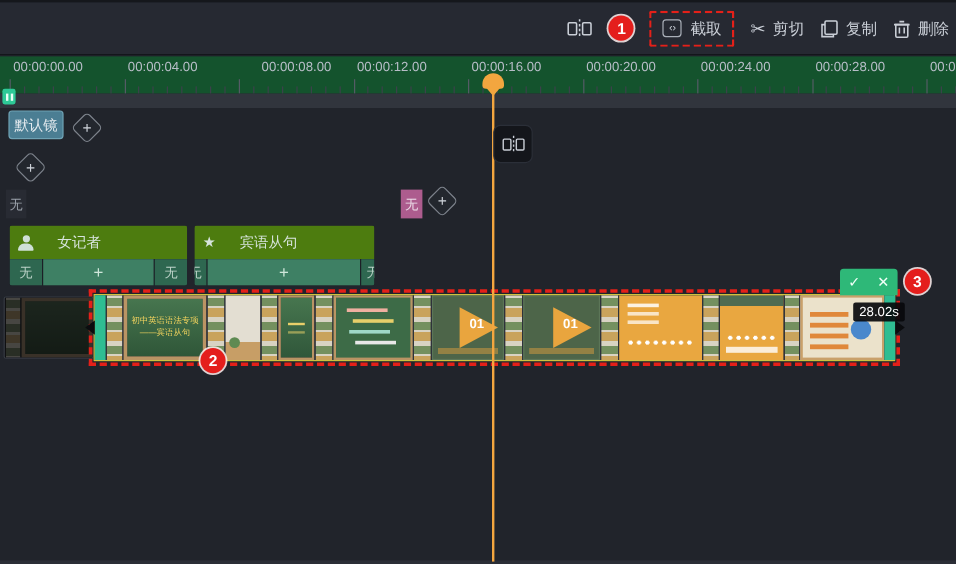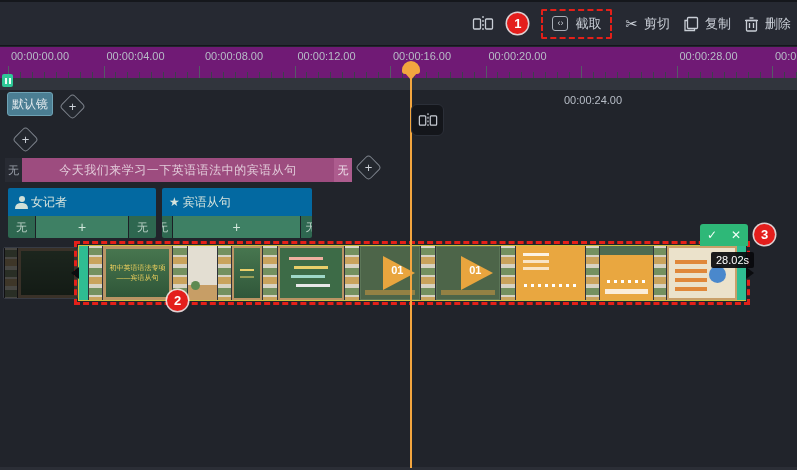--- a/index.html
+++ b/index.html
@@ -18,21 +18,21 @@
     color:#c9ced6; font-size:9px; line-height:13px; text-align:center; letter-spacing:0; }
   .scissors { font-size:15px; color:#c9ced6; font-family:"DejaVu Sans",sans-serif; }
 
   
   .step-circle { position:absolute; width:21px; height:21px; border-radius:50%;
     background:#e41e1c; color:#fff; font-size:13px; font-weight:bold;
     display:flex; align-items:center; justify-content:center;
     box-shadow:0 0 0 1.5px rgba(255,240,240,.85); z-index:30; }
 
   
-  #ruler { position:absolute; left:0; top:47px; width:797px; height:31px; background:#701a75; }
+  #ruler { position:absolute; left:0; top:47px; width:797px; height:31px; background:#14532d; }
   .rlabel { position:absolute; top:3px; font-size:11px; color:#b7bdc7; white-space:nowrap; }
   .tick { position:absolute; bottom:0; width:1px; height:6px; background:#3c414b; }
   .tick.major { height:12px; background:#555b66; }
 
   #lane-strip { position:absolute; left:0; top:78px; width:797px; height:12px; background:#31353d; }
   #pause-marker { position:absolute; left:2px; top:74px; width:11px; height:13px; border-radius:2px;
     background:#2ec997; z-index:6; display:flex; align-items:center; justify-content:center; gap:2px; }
   #pause-marker i { display:block; width:2px; height:6px; background:#eafff6; }
 
   
@@ -55,21 +55,21 @@
     font-size:11px; display:flex; align-items:center; justify-content:center; background:#282b33; }
   #subtitle-bar { position:absolute; left:22px; top:0; width:312px; height:24px; background:#9d4c7f;
     color:#e2cbda; font-size:12px; letter-spacing:.5px; display:flex; align-items:center;
     justify-content:center; white-space:nowrap; overflow:hidden; cursor:pointer; }
   #sub-right { position:absolute; left:334px; top:0; width:18px; height:24px; background:#ad5c8e;
     color:#ecdce8; font-size:11px; display:flex; align-items:center; justify-content:center; }
 
   
   .marker-block { position:absolute; top:188px; height:50px; border-radius:2px; overflow:hidden;
     display:flex; flex-direction:column; cursor:pointer; }
-  .mb-top { height:28px; background:#0369a1; display:flex; align-items:center; gap:3px;
+  .mb-top { height:28px; background:#4d7c0f; display:flex; align-items:center; gap:20px;
     padding-left:7px; color:#d7e4dd; font-size:12px; }
   .mb-bottom { flex:1; display:flex; gap:1px; background:#1c1f26; }
   .mb-cell { background:#2e6750; color:#bcd2c8; font-size:11px; display:flex; align-items:center;
     justify-content:center; overflow:hidden; }
   .mb-cell.center { flex:1; background:#3e8064; color:#cfe6da; font-size:14px; }
   .person-icon { width:13px; height:13px; position:relative; }
   .person-icon::before { content:''; position:absolute; left:3.5px; top:0; width:6px; height:6px;
     border-radius:50%; background:#cfe0d8; }
   .person-icon::after { content:''; position:absolute; left:0; bottom:0; width:13px; height:6px;
     border-radius:6px 6px 1px 1px; background:#cfe0d8; }
@@ -272,25 +272,25 @@
       <div class="tick" style="left: 712.312px;"></div>
       <div class="tick" style="left: 724.25px;"></div>
       <div class="tick" style="left: 736.188px;"></div>
       <div class="tick" style="left: 748.125px;"></div>
       <div class="tick" style="left: 760.062px;"></div>
       <div class="tick major" style="left: 772px;"></div>
       <div class="tick" style="left: 783.938px;"></div>
       <div class="tick" style="left: 795.875px;"></div>
       <span class="rlabel" style="left: 11px;">00:00:00.00</span>
       <span class="rlabel" style="left: 106.5px;">00:00:04.00</span>
-      <span class="rlabel" style="left: 205px;">00:00:08.00</span>
+      <span class="rlabel" style="left: 218px;">00:00:08.00</span>
       <span class="rlabel" style="left: 297.5px;">00:00:12.00</span>
       <span class="rlabel" style="left: 393px;">00:00:16.00</span>
       <span class="rlabel" style="left: 488.5px;">00:00:20.00</span>
-      <span class="rlabel" style="left: 564px; margin-top: 44px;">00:00:24.00</span>
+      <span class="rlabel" style="left: 584px;">00:00:24.00</span>
       <span class="rlabel" style="left: 679.5px;">00:00:28.00</span>
       <span class="rlabel" style="left: 775px;">00:00</span>
     </div>
   <div id="lane-strip"></div>
   <div id="pause-marker">
       <i></i>
       <i></i>
     </div>
 
   <div id="camera-btn">
@@ -306,23 +306,20 @@
   <div id="split-float">
     <svg width="20" height="17" viewBox="0 0 22 18">
       <rect class="icon-svg" x="1.5" y="4" width="7" height="10" rx="1"></rect>
       <rect class="icon-svg" x="13.5" y="4" width="7" height="10" rx="1"></rect>
       <line x1="11" y1="1" x2="11" y2="17" stroke="#c9ced6" stroke-width="1.3" stroke-dasharray="2 2"></line>
     </svg>
   </div>
 
   <div id="subtitle-row">
     <div id="sub-left">无</div>
-    <div id="subtitle-bar">
-      <span>今天我们来学习一下英语语法中的宾语从句</span>
-    </div>
     <div id="sub-right">无</div>
     <div class="diamond" style="left:359px; top:0px;">
       <span>+</span>
     </div>
   </div>
 
   <div class="marker-block" style="left:8px; width:148px;">
     <div class="mb-top">
       <span class="person-icon"></span>
       <span>女记者</span>

